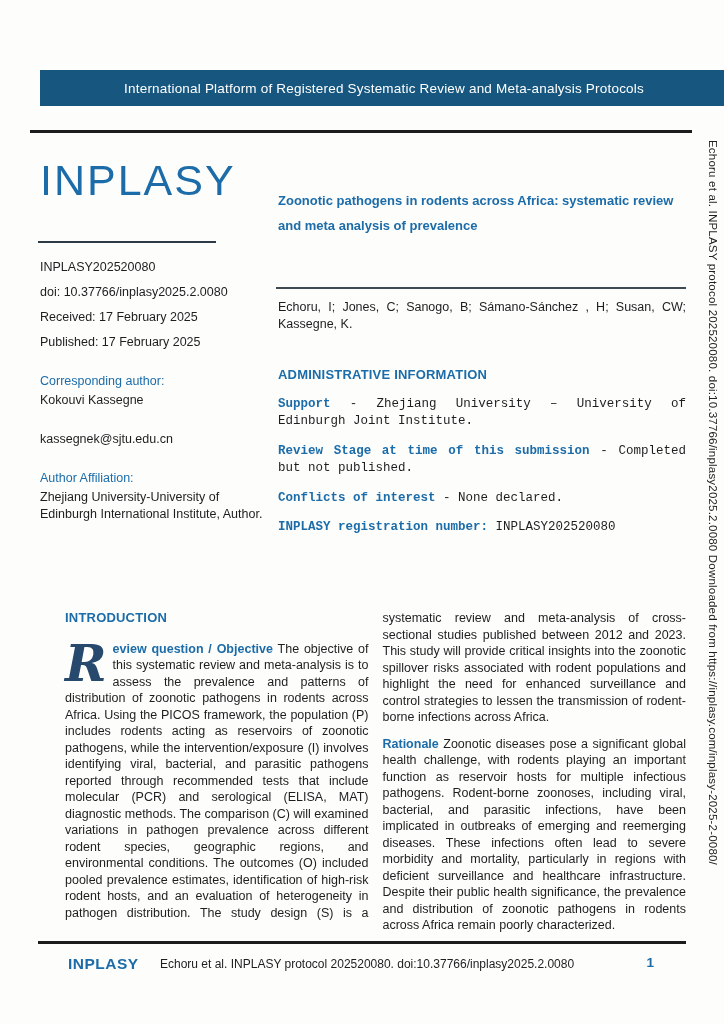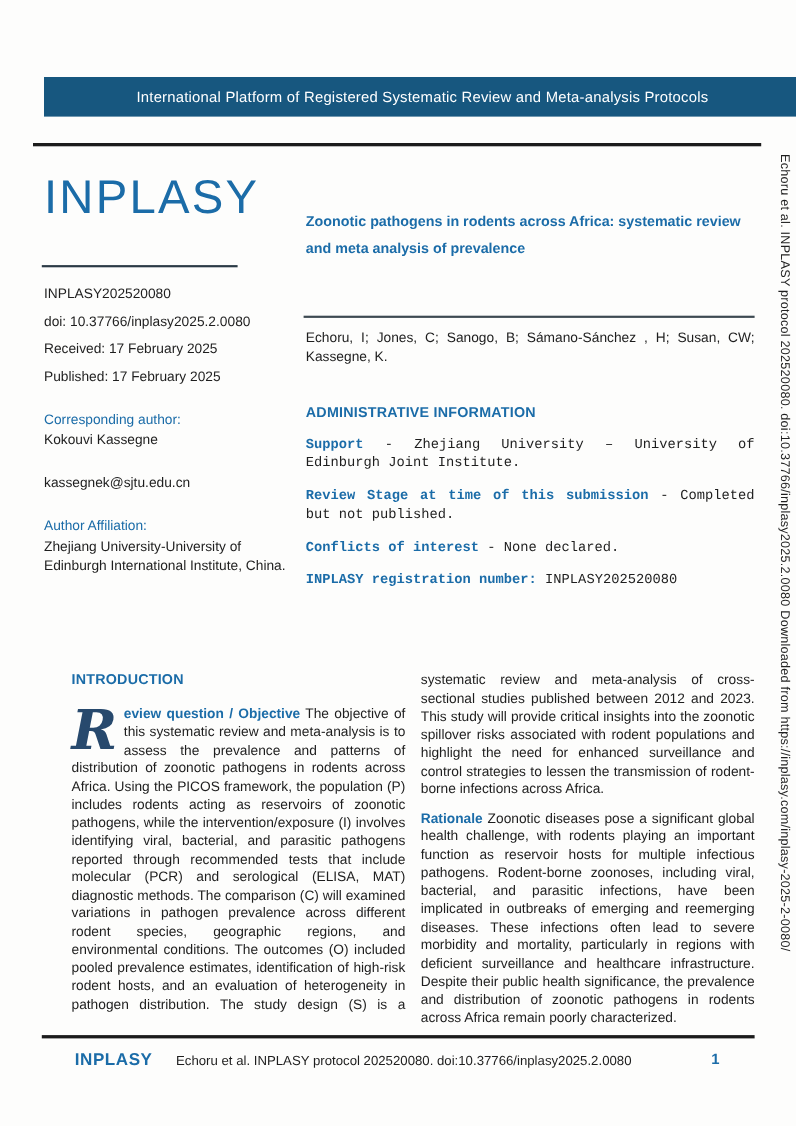--- a/index.html
+++ b/index.html
@@ -99,21 +99,21 @@
     <div class="line">doi: 10.37766/inplasy2025.2.0080</div>
     <div class="line">Received: 17 February 2025</div>
     <div class="line">Published: 17 February 2025</div>
     <div class="gap"></div>
     <div class="line tight blue-label">Corresponding author:</div>
     <div class="line">Kokouvi Kassegne</div>
     <div class="gap"></div>
     <div class="line">kassegnek@sjtu.edu.cn</div>
     <div class="gap"></div>
     <div class="line tight blue-label">Author Affiliation:</div>
-    <div class="line">Zhejiang University-University of Edinburgh International Institute, China.</div>
+    <div class="line">Zhejiang University-University of Edinburgh International Institute, Author.</div>
   </div>
 
   <div class="title">Zoonotic pathogens in rodents across Africa: systematic review and meta analysis of prevalence</div>
   <div class="authors-rule"></div>
   <div class="authors">Echoru, I; Jones, C; Sanogo, B; Sámano-Sánchez , H; Susan, CW; Kassegne, K.</div>
 
   <div class="admin">
     <h2>ADMINISTRATIVE INFORMATION</h2>
     <p><b>Support</b> <span>-  Zhejiang University – University of Edinburgh Joint Institute.</span></p>
     <p><b>Review Stage at time of this submission</b> <span>- Completed but not published.</span></p>

